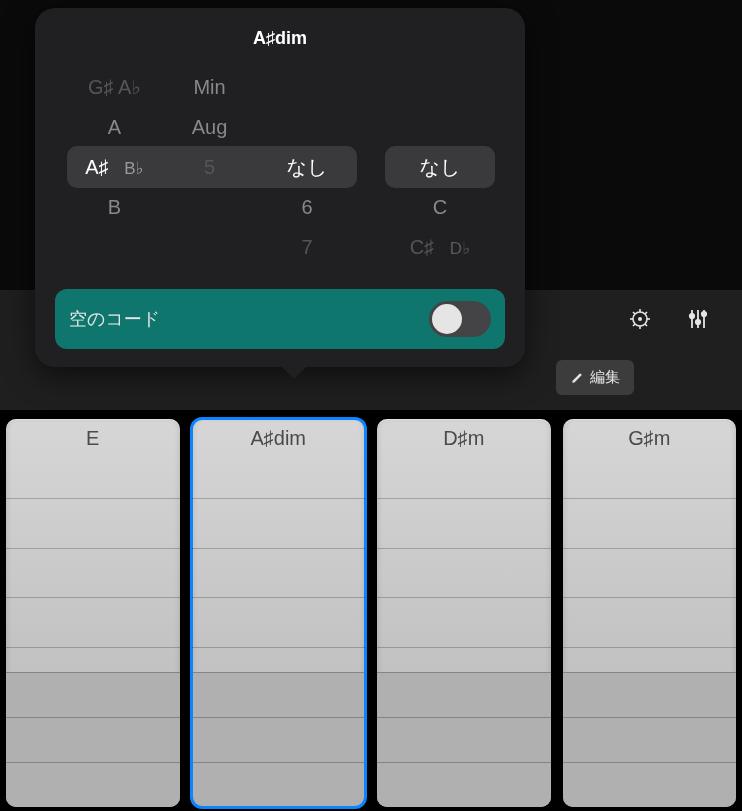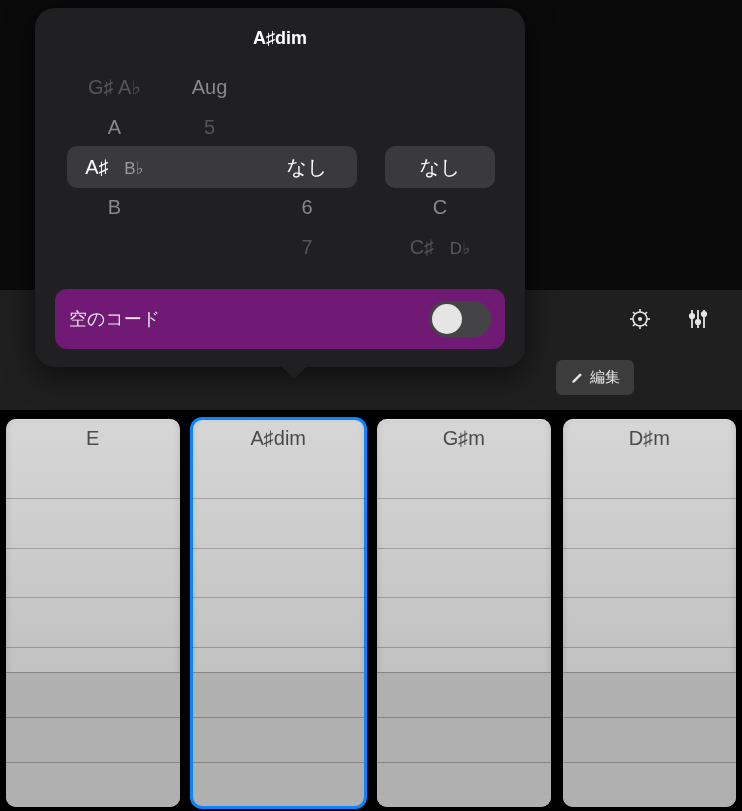--- a/index.html
+++ b/index.html
@@ -157,21 +157,21 @@
     }
     .flat-sharp .alt {
       color: #5a5a5a;
       font-size: 17px;
     }
     .flat-sharp.sel .main-note { color: #fff; }
     .flat-sharp.sel .alt { color: #999; }
     
     .empty-chord-row {
       margin-top: 22px;
-      background: #701a75;
+      background: #0f766e;
       border-radius: 12px;
       padding: 12px 14px;
       display: flex;
       align-items: center;
       justify-content: space-between;
     }
     .empty-chord-label {
       color: #e5e5e5;
       font-size: 18px;
     }
@@ -308,20 +308,23 @@
             </div>
           <div class="cell dim1">
               <span>B</span>
             </div>
           <div class="cell dim3">
               <span></span>
             </div>
         </div>
         <div class="col quality">
           <div class="cell dim1">
+              <span>Min</span>
+            </div>
+          <div class="cell dim1">
               <span>Aug</span>
             </div>
           <div class="cell dim2">
               <span>5</span>
             </div>
         </div>
         <div class="col ext">
           <div class="cell dim3">
               <span></span>
             </div>
@@ -396,40 +399,40 @@
       <div class="string-line" style="top:64%"></div>
       <div class="string-line" style="top:88%"></div>
     </div>
     <div class="dark-region">
       <div class="dark-cell"></div>
         <div class="dark-cell"></div>
         <div class="dark-cell"></div>
     </div>
   </div>
   <div class="chord-strip">
+    <div class="chord-label">D♯m</div>
+    <div class="string-region">
+      <div class="string-line" style="top:16%"></div>
+      <div class="string-line" style="top:40%"></div>
+      <div class="string-line" style="top:64%"></div>
+      <div class="string-line" style="top:88%"></div>
+    </div>
+    <div class="dark-region">
+      <div class="dark-cell"></div>
+        <div class="dark-cell"></div>
+        <div class="dark-cell"></div>
+    </div>
+  </div>
+  <div class="chord-strip">
     <div class="chord-label">G♯m</div>
     <div class="string-region">
       <div class="string-line" style="top:16%"></div>
       <div class="string-line" style="top:40%"></div>
       <div class="string-line" style="top:64%"></div>
       <div class="string-line" style="top:88%"></div>
     </div>
     <div class="dark-region">
       <div class="dark-cell"></div>
         <div class="dark-cell"></div>
         <div class="dark-cell"></div>
     </div>
   </div>
-  <div class="chord-strip">
-    <div class="chord-label">D♯m</div>
-    <div class="string-region">
-      <div class="string-line" style="top:16%"></div>
-      <div class="string-line" style="top:40%"></div>
-      <div class="string-line" style="top:64%"></div>
-      <div class="string-line" style="top:88%"></div>
-    </div>
-    <div class="dark-region">
-      <div class="dark-cell"></div>
-        <div class="dark-cell"></div>
-        <div class="dark-cell"></div>
-    </div>
-  </div>
 </div>
 
 </body></html>

